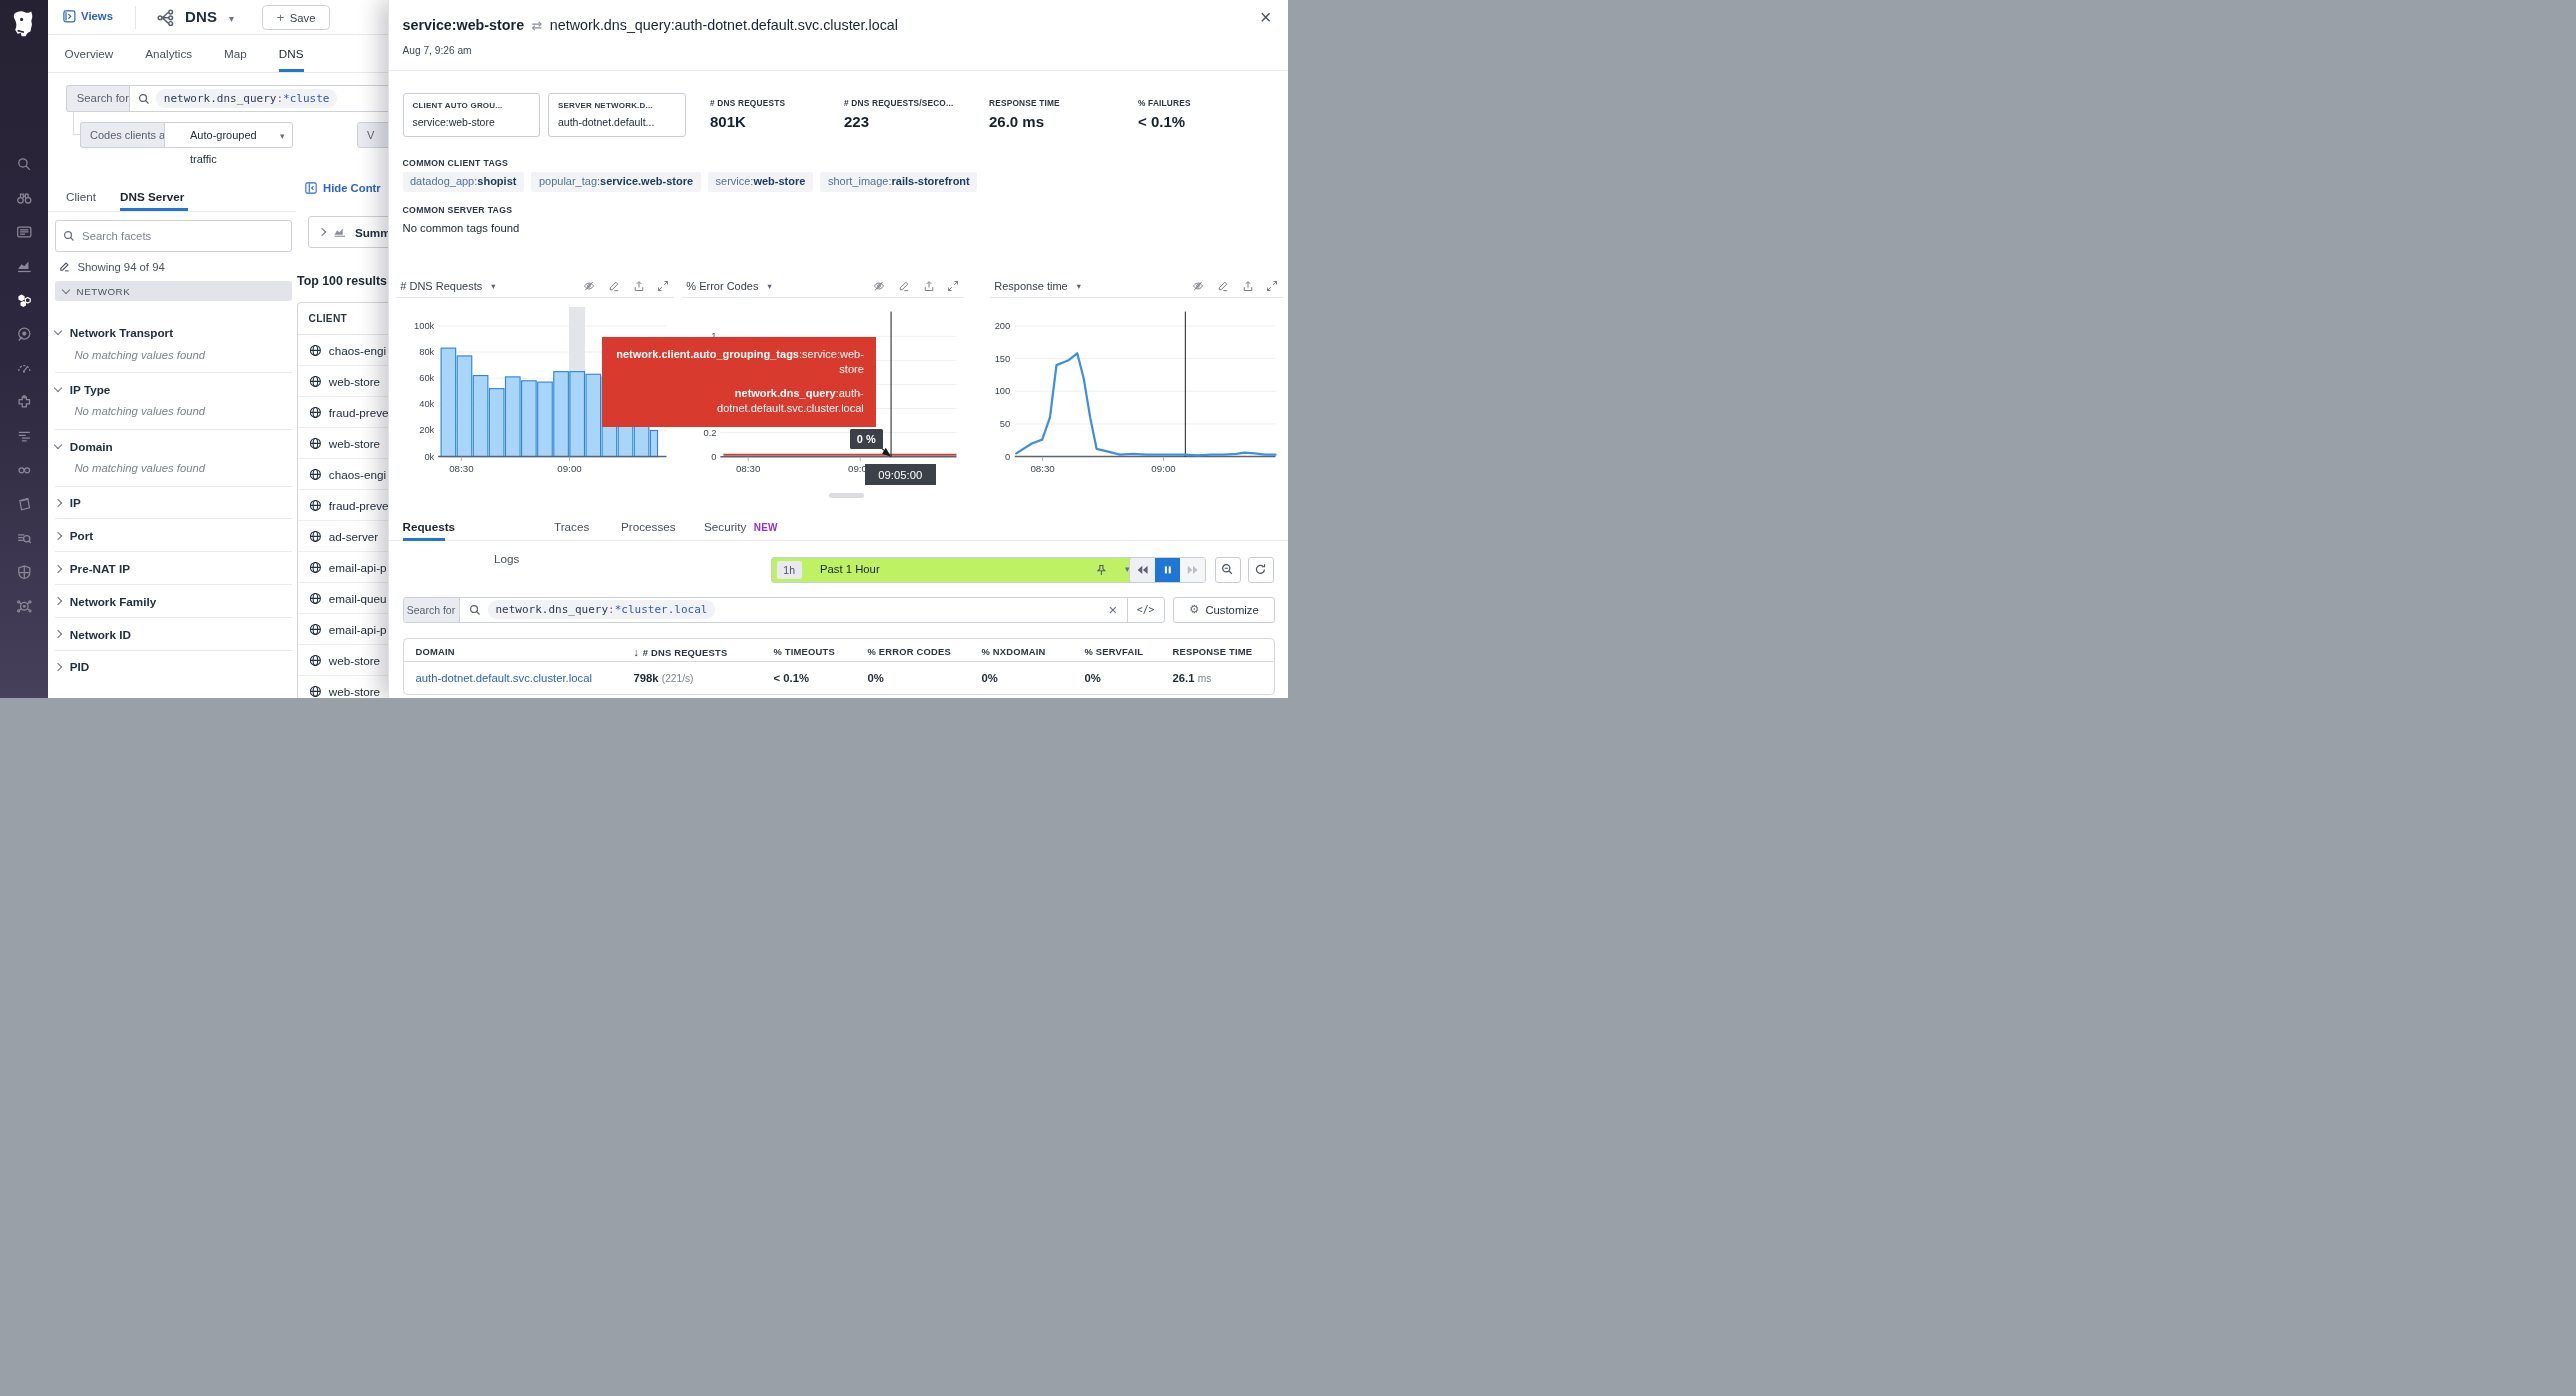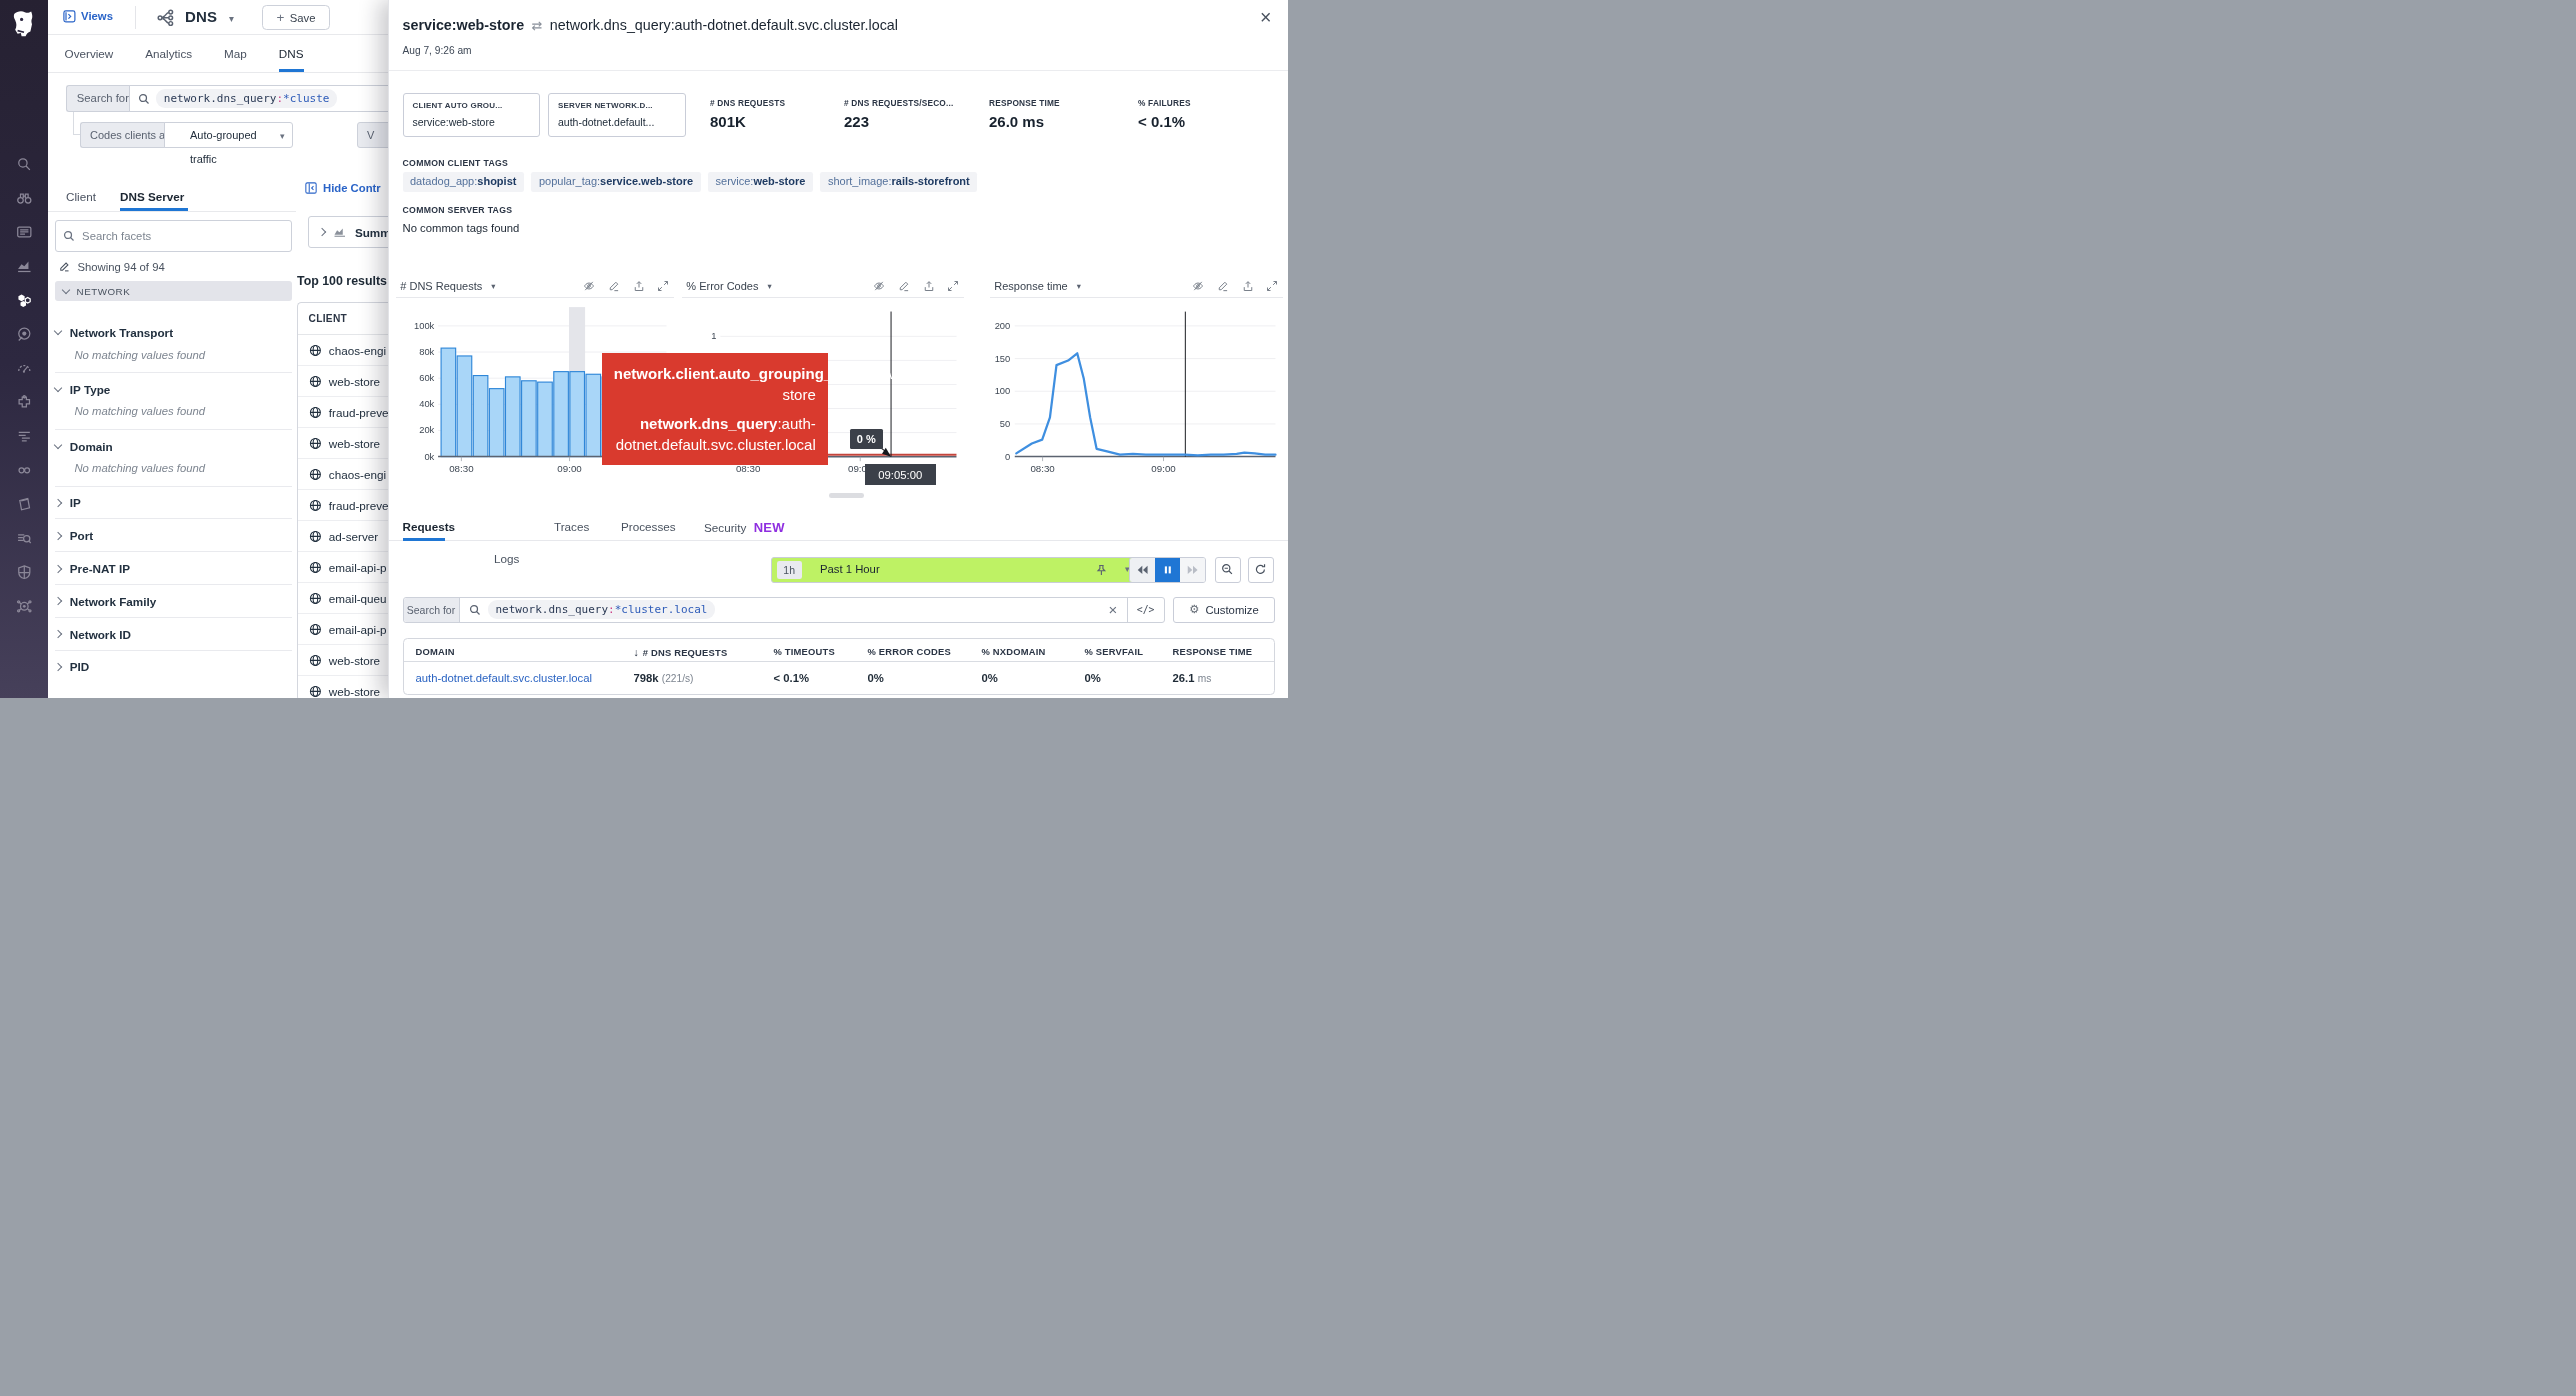--- a/index.html
+++ b/index.html
@@ -87,33 +87,33 @@
 .tagpill .k{color:#54719b}.tagpill .v{color:#1f3b63;font-weight:700}
 .no-tags{position:absolute;left:13.5px;top:222px;font-size:11.3px;color:#222c38}
 
 .charts{position:absolute;left:6.8px;top:275px;width:888px;height:218px}
 .chart{position:absolute;top:0}
 .chart-head{height:22.6px;border-bottom:0.8px solid #e7e8ec;display:flex;align-items:center;padding:0 4.5px}
 .chart-head .t{font-size:11px;color:#3a434f;white-space:nowrap}
 .chart-head .car{color:#5a6270;font-size:8.3px;margin-left:9px}
 .chart-icons{margin-left:auto;display:flex;gap:12.8px;color:#757c87}
 .chart-icons svg{width:12px;height:12px;cursor:pointer}
-.red-tooltip{position:absolute;left:206px;top:78px;width:226px;background:#d93a2e;color:#fff;padding:9.8px 12px;font-size:15px;line-height:1.42;text-align:right;z-index:5}
+.red-tooltip{position:absolute;left:206px;top:62px;width:274px;background:#d93a2e;color:#fff;padding:9.8px 12px;font-size:11px;line-height:1.42;text-align:right;z-index:5}
 .red-tooltip .b{font-weight:700}
 .red-tooltip p+p{margin-top:7.5px}
 .badge{position:absolute;background:#3b4049;color:#fff;display:flex;align-items:center;justify-content:center;z-index:6}
 .badge-val{left:454px;top:154px;width:33px;height:20.3px;font-weight:700;font-size:11px;border-radius:1.5px}
 .badge-time{left:469px;top:189px;width:71px;height:21px;font-size:11.3px}
 .drag-handle{position:absolute;left:440px;top:493px;width:35px;height:4.5px;border-radius:2.3px;background:#dcdde1;cursor:row-resize}
 
 .p-tabs{position:absolute;left:0;top:518px;width:100%;height:23px;border-bottom:0.8px solid #e7e8ec}
 .p-tab{position:absolute;top:1.5px;font-size:11.7px;color:#49525f;cursor:pointer}
 .p-tab.active{color:#1b2531;font-weight:700}
 .p-tab-line{position:absolute;left:13.5px;top:20.3px;width:42px;height:3px;background:#1f76d4}
-.new-badge{color:#8f2fe0;font-weight:700;font-size:13px;letter-spacing:0.2px;margin-left:7.5px}
+.new-badge{color:#8f2fe0;font-weight:700;font-size:10px;letter-spacing:0.2px;margin-left:7.5px}
 
 .time-box{position:absolute;left:382px;top:557px;width:370px;height:25.6px;border:0.8px solid #c9cdd8;border-radius:3px;background:#bef264}
 .chip1h{position:absolute;left:4.5px;top:3px;height:18px;padding:0 6.8px;background:#e9eaef;border-radius:2.3px;color:#49525f;font-size:10.5px;line-height:18px}
 .time-label{position:absolute;left:48px;top:5.3px;font-size:11.3px;color:#1b2531}
 .pin-ic{position:absolute;right:32px;top:6px;width:12.8px;height:12.8px;color:#5a6270}
 .time-car{position:absolute;right:10.5px;top:6px;color:#6a7280;font-size:9px}
 .btn-group{position:absolute;left:740px;top:557px;width:77px;height:25.6px;border:0.8px solid #c9cdd8;border-radius:3px;display:flex;overflow:hidden}
 .seg{flex:1;display:flex;align-items:center;justify-content:center;cursor:pointer}
 .seg svg{width:11.3px;height:9.8px}
 .seg.rew{background:#eef0f3;color:#5a6270}

